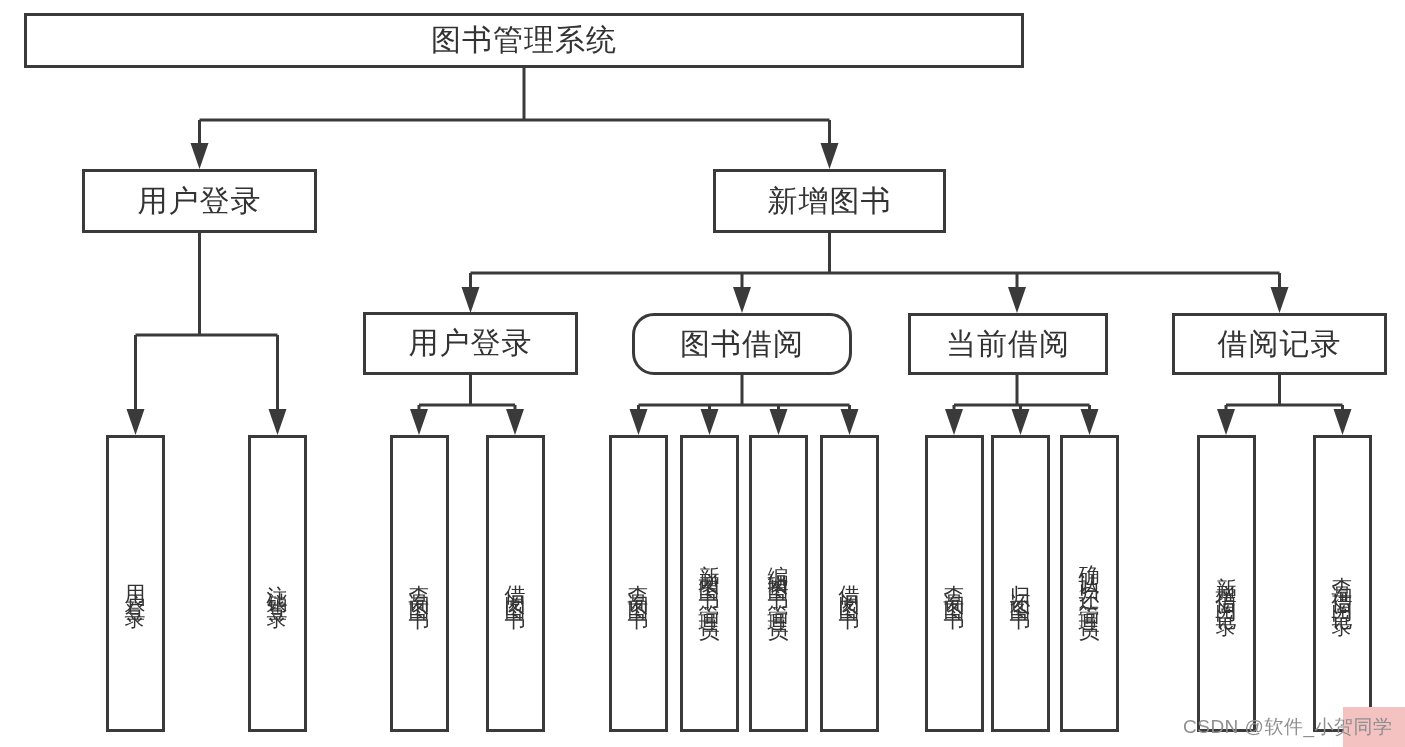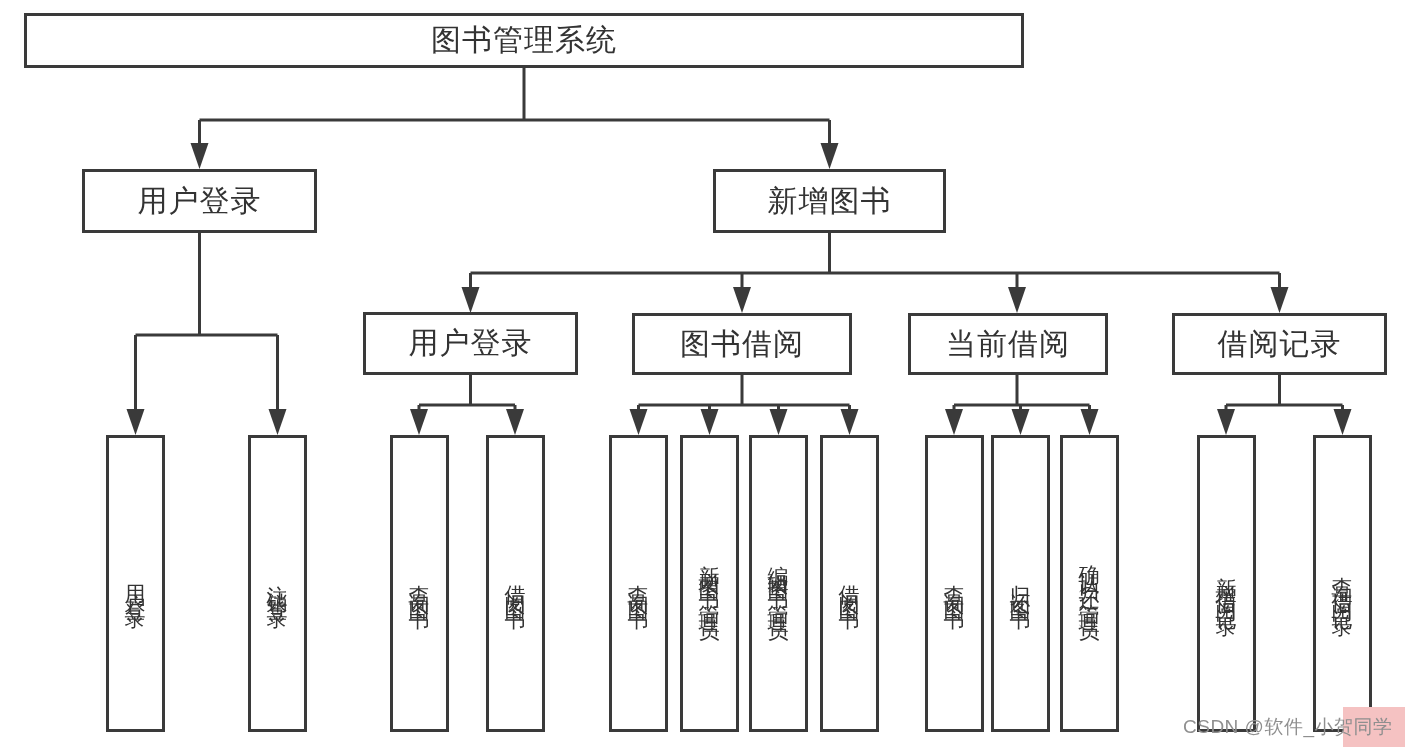--- a/index.html
+++ b/index.html
@@ -93,21 +93,21 @@
       <path d="M1333.5 409 L1351.5 409 L1342.5 435 Z"></path>
     </g>
   </svg>
 
   <div class="node hnode" style="left:24px;top:13px;width:1000px;height:55px;">图书管理系统</div>
 
   <div class="node hnode" style="left:82px;top:169px;width:235px;height:64px;">用户登录</div>
   <div class="node hnode" style="left:713px;top:169px;width:233px;height:64px;">新增图书</div>
 
   <div class="node hnode" style="left:363px;top:312px;width:215px;height:63px;">用户登录</div>
-  <div class="node hnode" style="left:632px;top:313px;width:220px;height:62px;">图书借阅</div>
+  <div class="node hnode" style="left:632px;top:313px;width:220px;height:62px;border-radius:22px;">图书借阅</div>
   <div class="node hnode" style="left:908px;top:313px;width:200px;height:62px;">当前借阅</div>
   <div class="node hnode" style="left:1172px;top:313px;width:215px;height:62px;">借阅记录</div>
 
   <div class="node leaf" style="left:106px;top:435px;">用户登录</div>
   <div class="node leaf" style="left:248px;top:435px;">注销登录</div>
 
   <div class="node leaf" style="left:390px;top:435px;">查询图书</div>
   <div class="node leaf" style="left:486px;top:435px;">借阅图书</div>
 
   <div class="node leaf" style="left:609px;top:435px;">查询图书</div>

